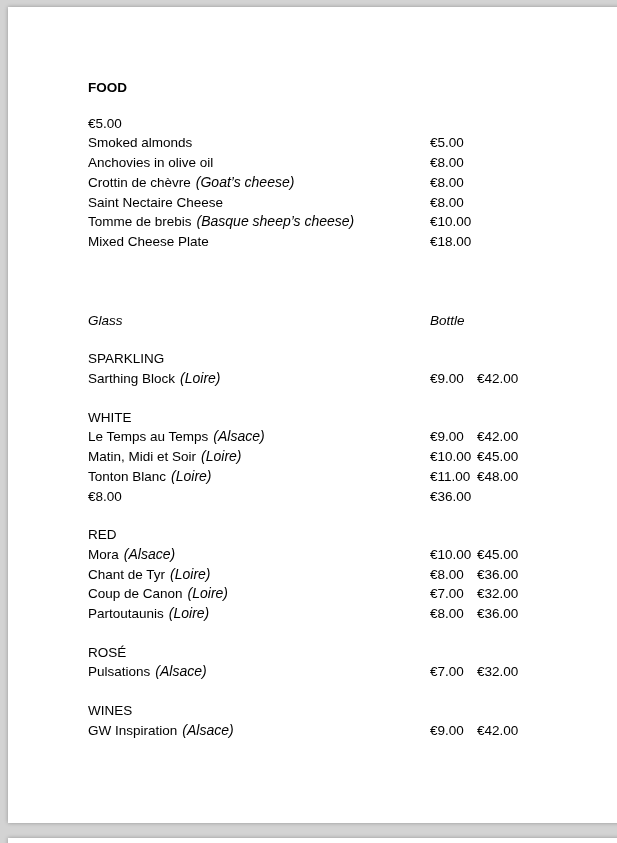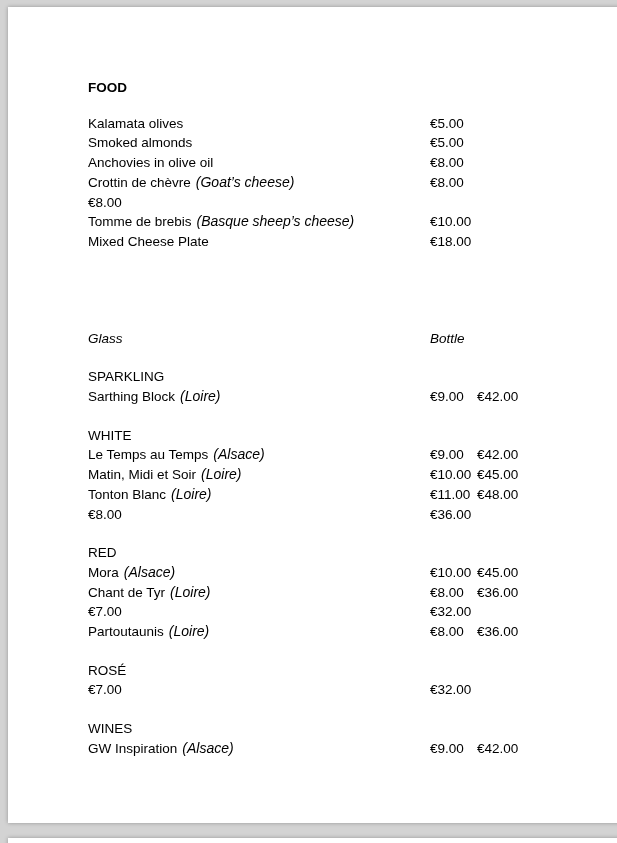--- a/index.html
+++ b/index.html
@@ -38,21 +38,20 @@
   .row {
     display: grid;
     grid-template-columns: 342px 47px auto;
     align-items: baseline;
   }
   .section-title {
     font-weight: bold;
   }
   .col-head {
     font-style: italic;
-    margin-top: 18px;
   }
   .note {
     font-style: italic;
     font-size: 14px;
     margin-left: 5px;
   }
   .note:empty { display: none; }
   .food-list { margin-top: 16px; }
   .wines-header { margin-top: 59px; }
   .group { margin-top: 19px; }
@@ -65,40 +64,40 @@
   <div class="content">
 
     <div class="row">
       <span class="section-title">FOOD</span>
       <span></span>
         <span></span>
     </div>
 
     <div class="food-list">
       <div class="row">
-        <span><span>Kalamata olives</span></span>
         <span class="price">€5.00</span>
           <span></span>
       </div>
       <div class="row">
         <span><span>Smoked almonds</span></span>
         <span class="price">€5.00</span>
           <span></span>
       </div>
       <div class="row">
         <span><span>Anchovies in olive oil</span></span>
         <span class="price">€8.00</span>
           <span></span>
       </div>
       <div class="row">
         <span><span>Crottin de chèvre</span><span class="note">(Goat’s cheese)</span></span>
         <span class="price">€8.00</span>
           <span></span>
       </div>
       <div class="row">
+        <span><span>Saint Nectaire Cheese</span></span>
         <span class="price">€8.00</span>
           <span></span>
       </div>
       <div class="row">
         <span><span>Tomme de brebis</span><span class="note">(Basque sheep’s cheese)</span></span>
         <span class="price">€10.00</span>
           <span></span>
       </div>
       <div class="row">
         <span><span>Mixed Cheese Plate</span></span>
@@ -162,37 +161,39 @@
         <span><span>Mora</span><span class="note">(Alsace)</span></span>
         <span class="glass">€10.00</span>
         <span class="bottle">€45.00</span>
       </div>
       <div class="row">
         <span><span>Chant de Tyr</span><span class="note">(Loire)</span></span>
         <span class="glass">€8.00</span>
         <span class="bottle">€36.00</span>
       </div>
       <div class="row">
+        <span><span>Coup de Canon</span><span class="note">(Loire)</span></span>
         <span class="glass">€7.00</span>
         <span class="bottle">€32.00</span>
       </div>
       <div class="row">
         <span><span>Partoutaunis</span><span class="note">(Loire)</span></span>
         <span class="glass">€8.00</span>
         <span class="bottle">€36.00</span>
       </div>
     </div>
 
     <div class="group">
       <div class="row">
         <span>ROSÉ</span>
           <span></span>
           <span></span>
       </div>
       <div class="row">
+        <span><span>Pulsations</span><span class="note">(Alsace)</span></span>
         <span class="glass">€7.00</span>
         <span class="bottle">€32.00</span>
       </div>
     </div>
 
     <div class="group">
       <div class="row">
         <span>WINES</span>
           <span></span>
           <span></span>

